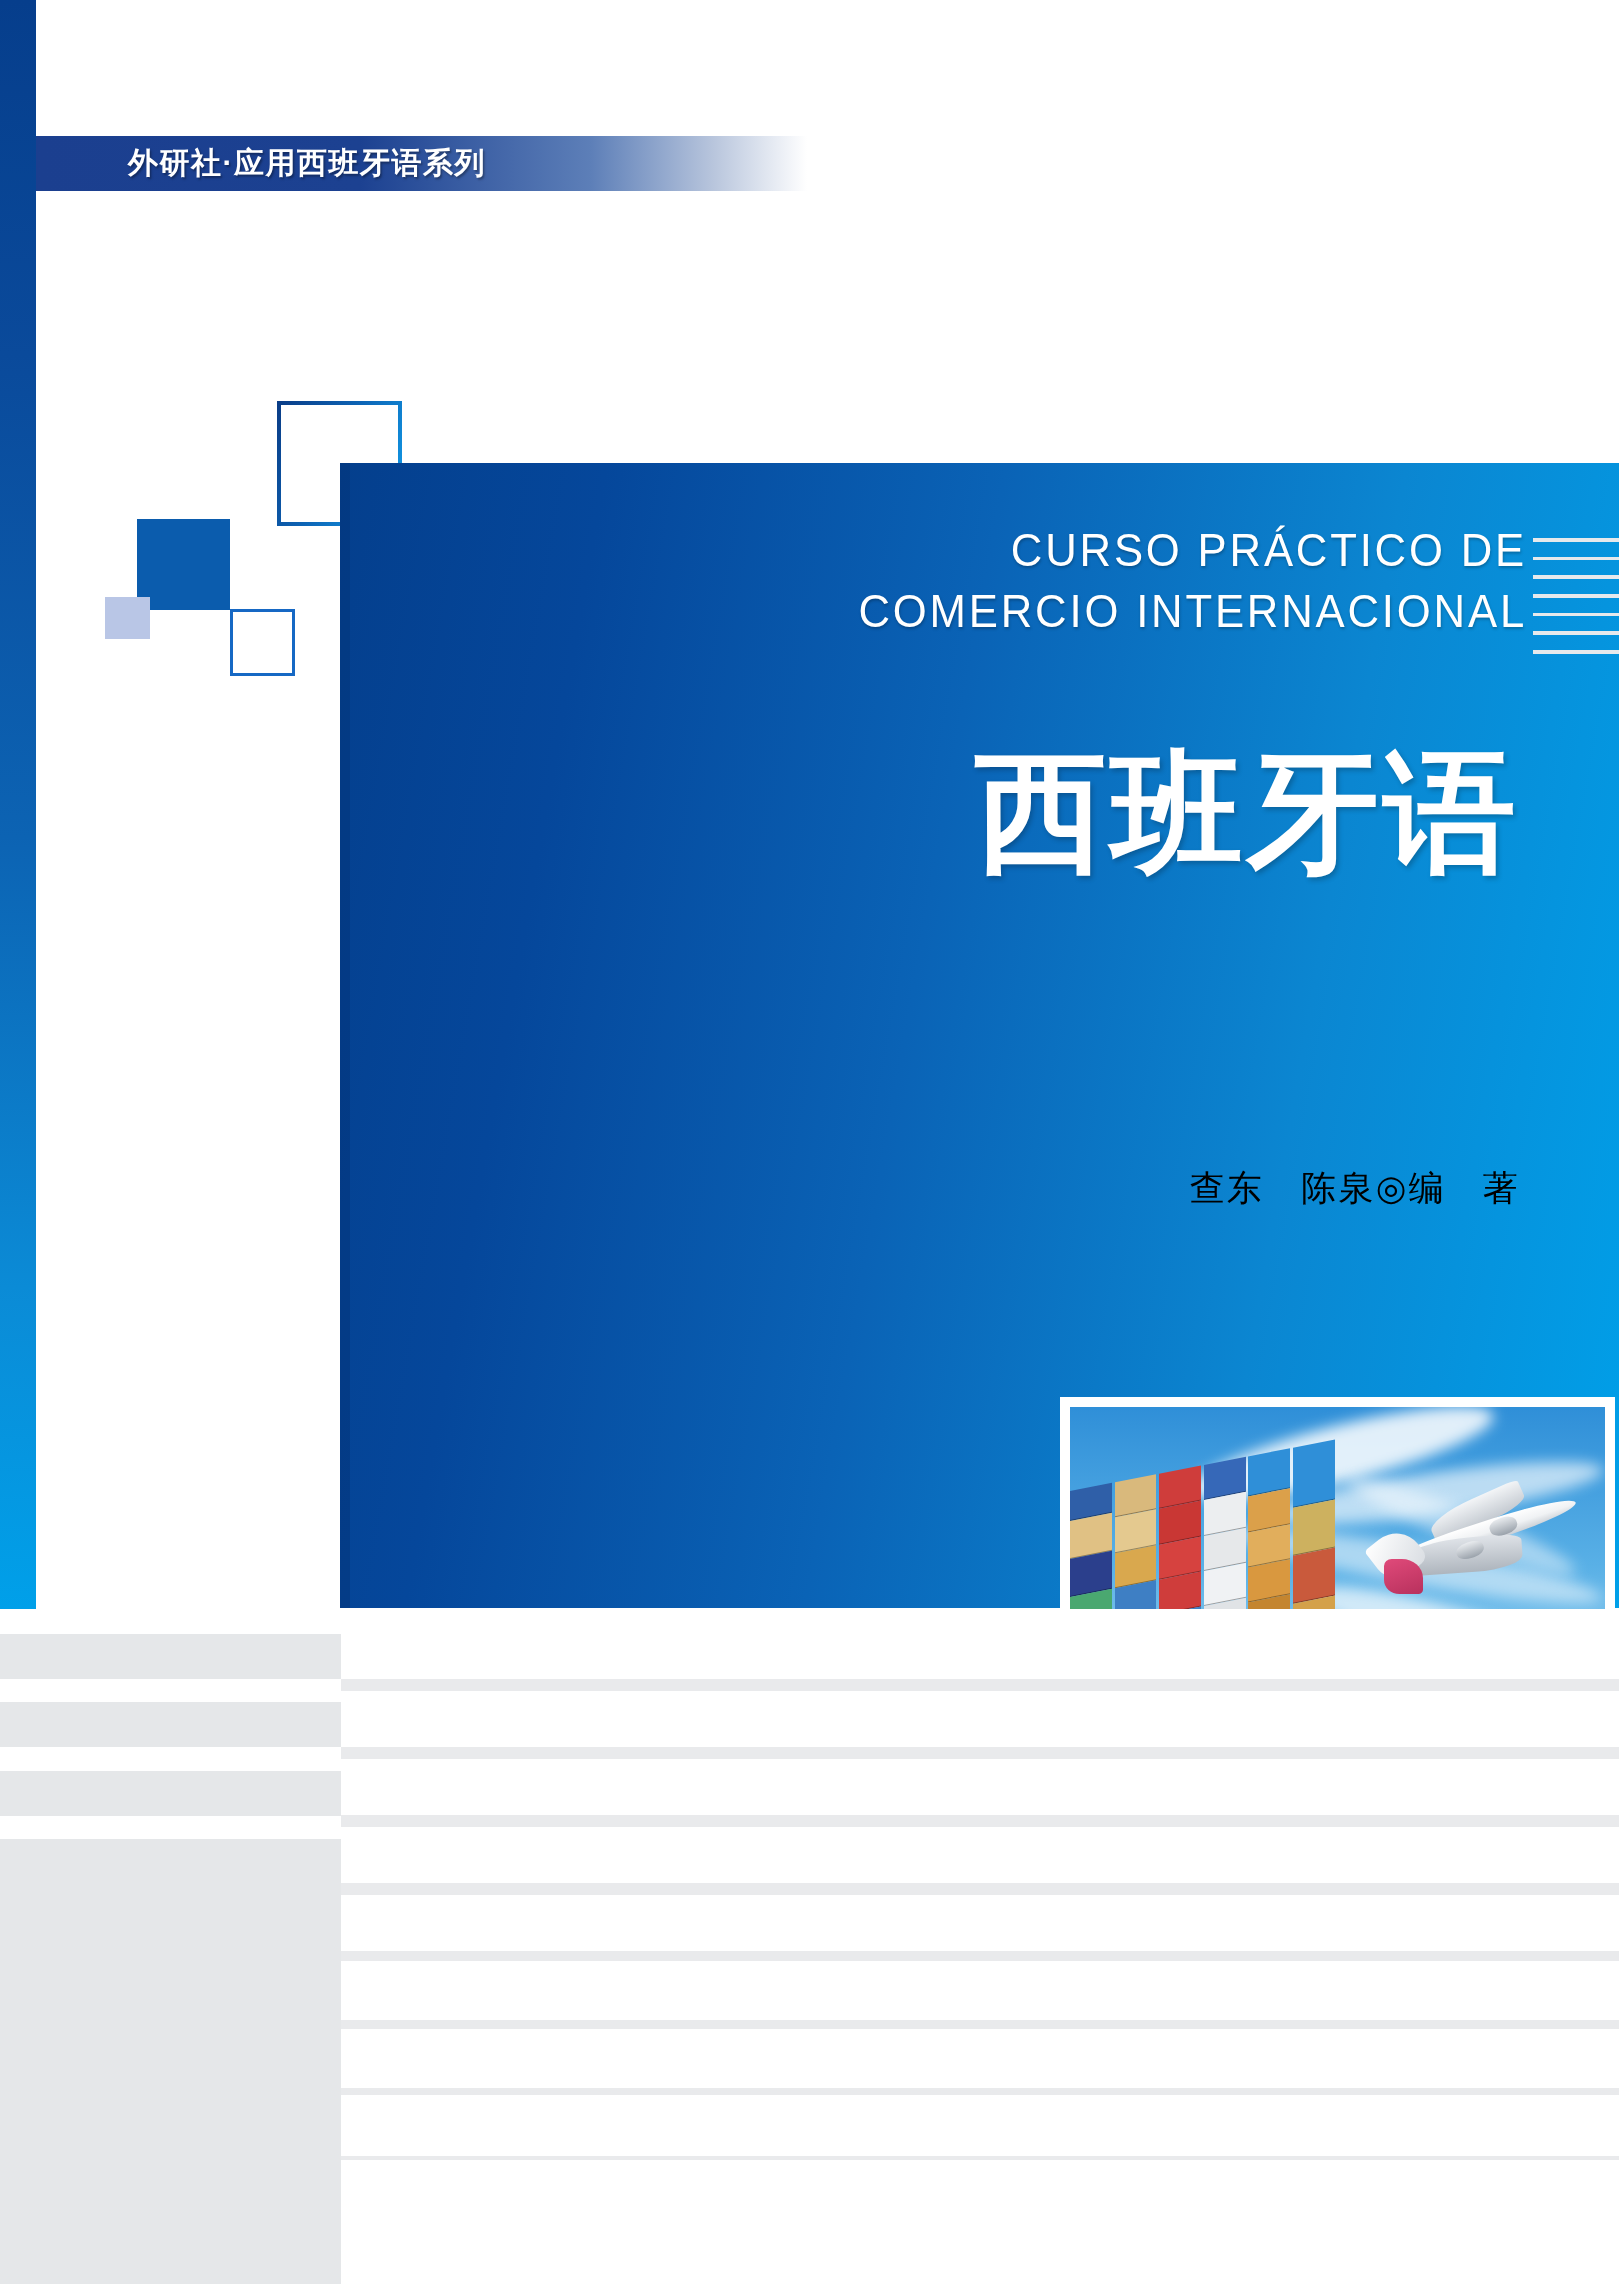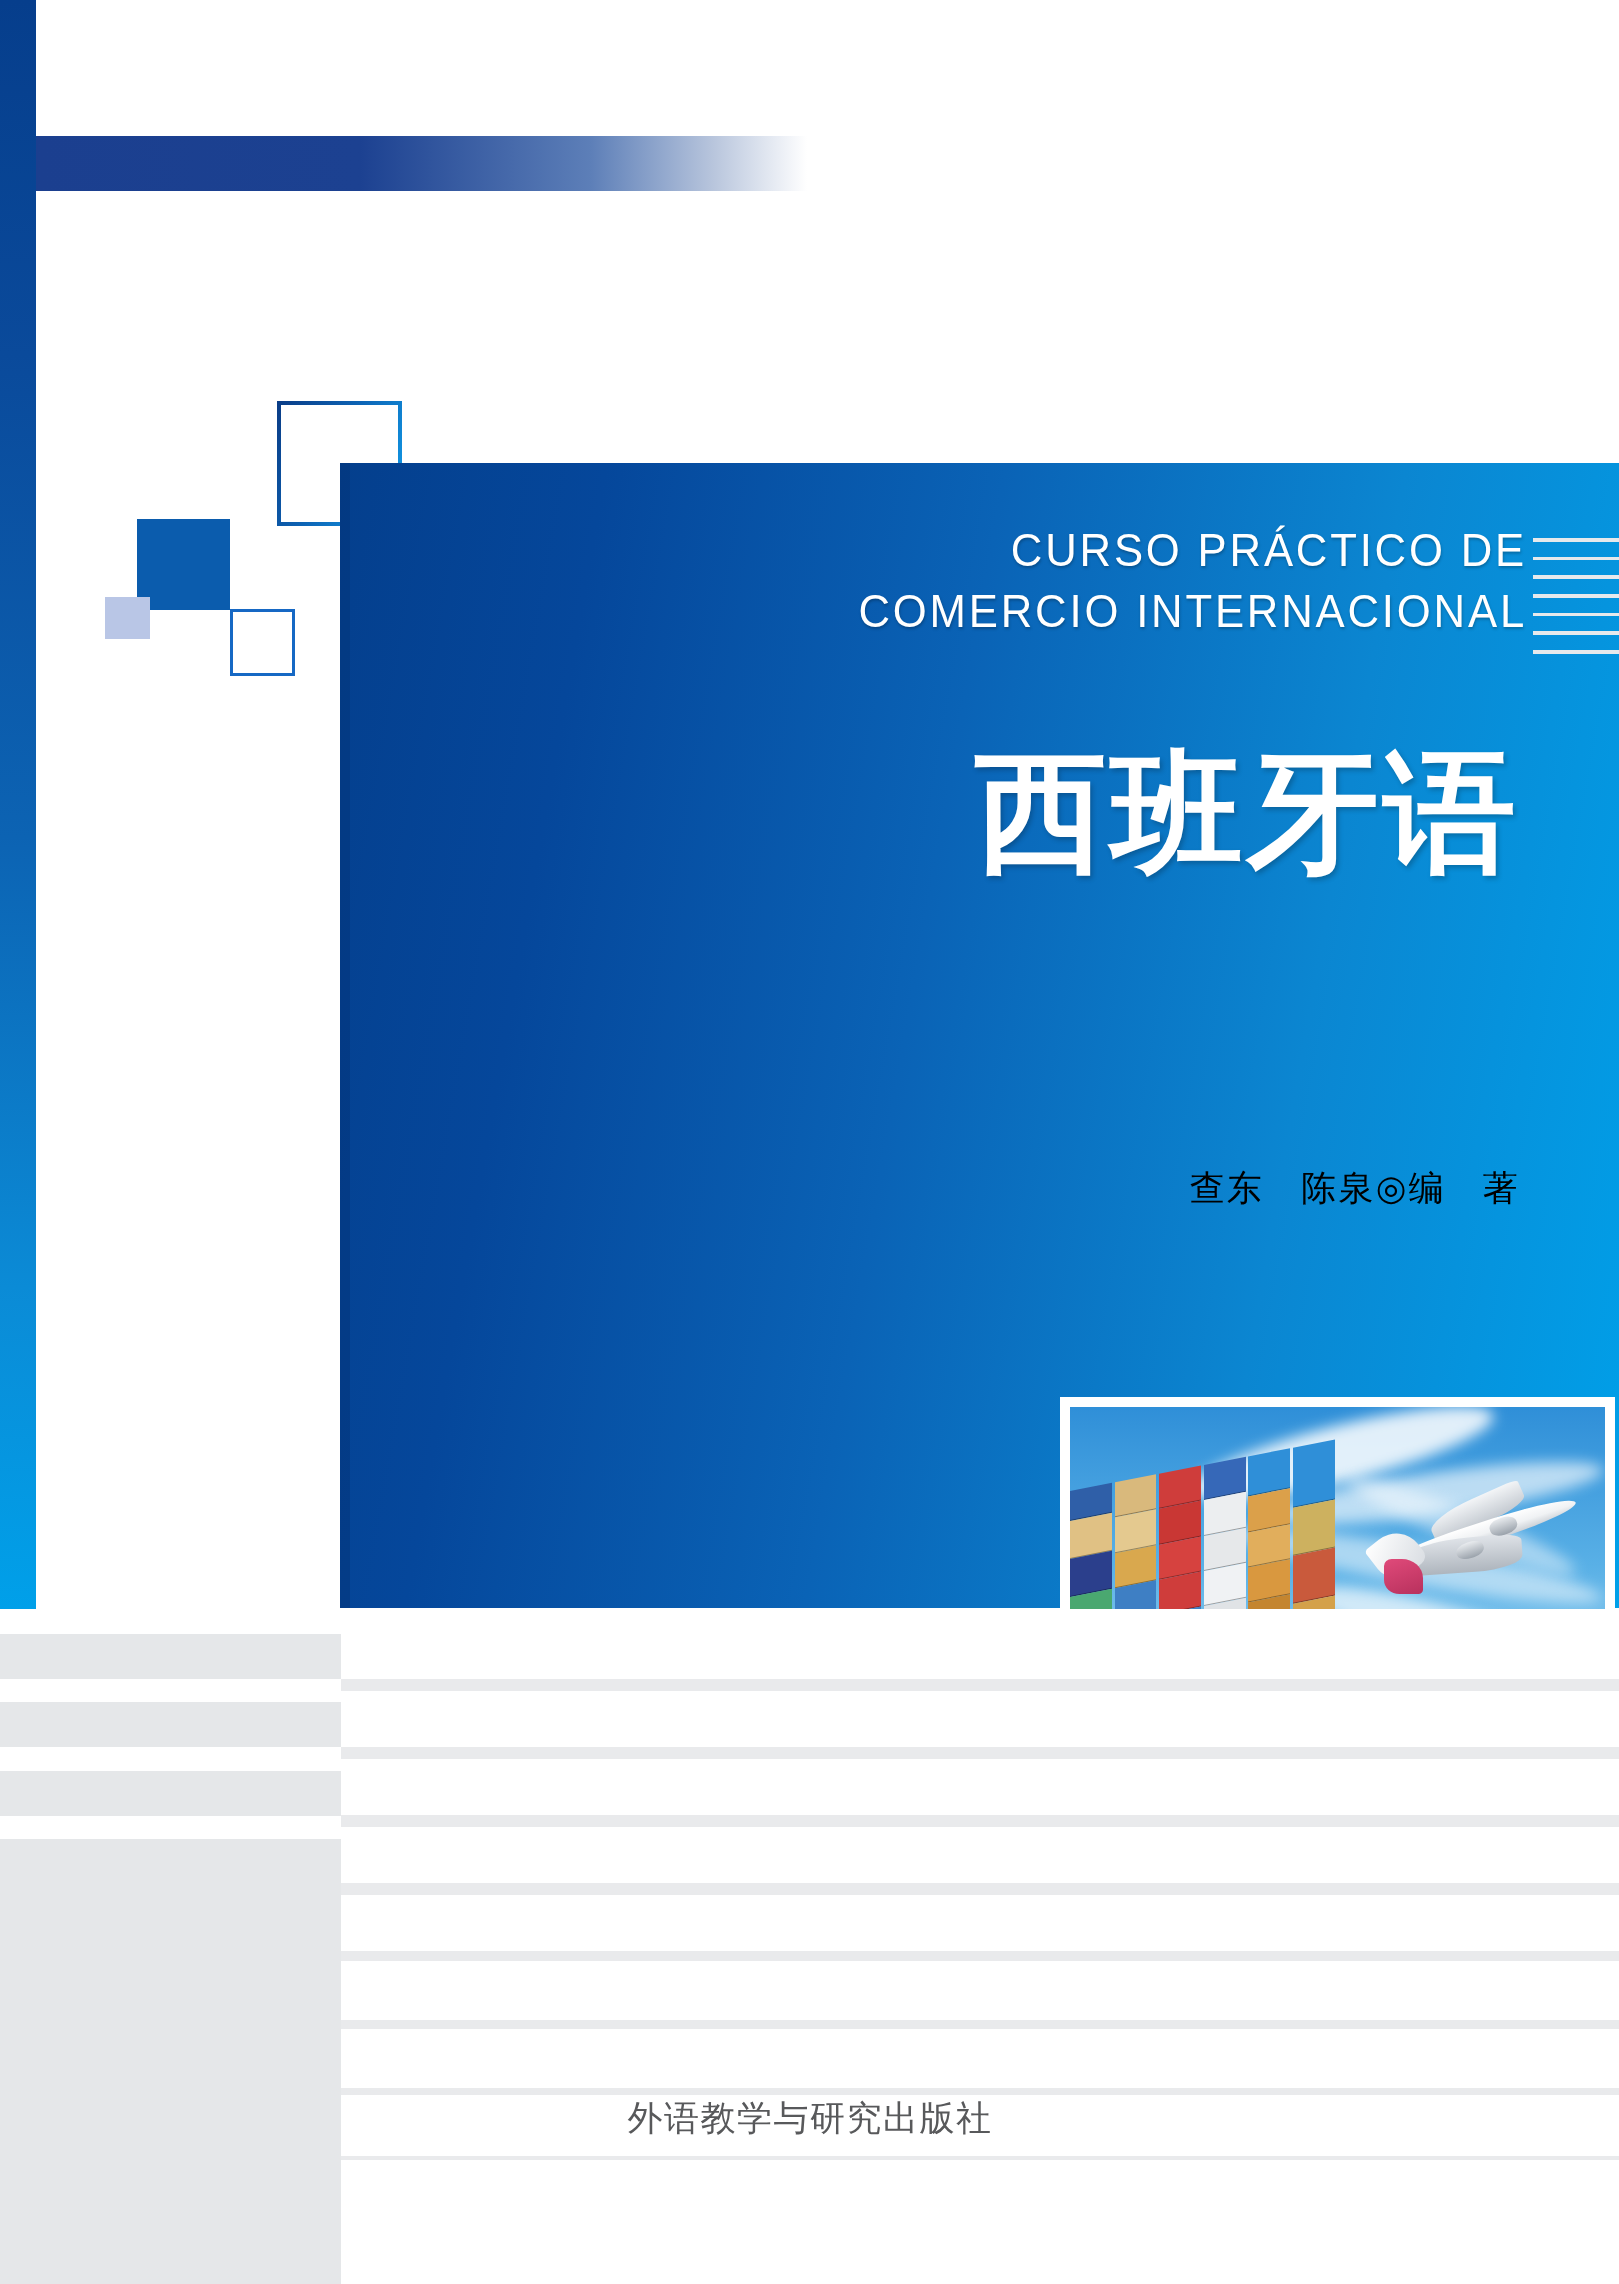--- a/index.html
+++ b/index.html
@@ -223,20 +223,21 @@
   }
 </style>
 </head>
 <body>
 
 <div id="cover">
 
   <div class="left-spine"></div>
 
   <div class="series-banner"></div>
+  <div class="series-banner-text">外研社·应用西班牙语系列</div>
 
   <div class="sq-outline-big"></div>
   <div class="sq-fill-mid"></div>
   <div class="sq-fill-small-lav"></div>
   <div class="sq-outline-small"></div>
 
   <div class="title-panel"></div>
   <div class="title-panel-edge"></div>
 
   <div class="deco-lines">
@@ -373,16 +374,15 @@
     <div class="bar-right" style="top:274px;height:12px;"></div>
     <div class="bar-right" style="top:342px;height:10.4px;"></div>
     <div class="bar-right" style="top:411px;height:9px;"></div>
     <div class="bar-right" style="top:479px;height:6.7px;"></div>
     <div class="bar-right" style="top:547px;height:4.4px;"></div>
 
   </div>
 
   <div class="gray-left-block"></div>
 
-  <div class="publisher">外语教学与研究出版社</div>
 
 </div>
 
 
 </body></html>

